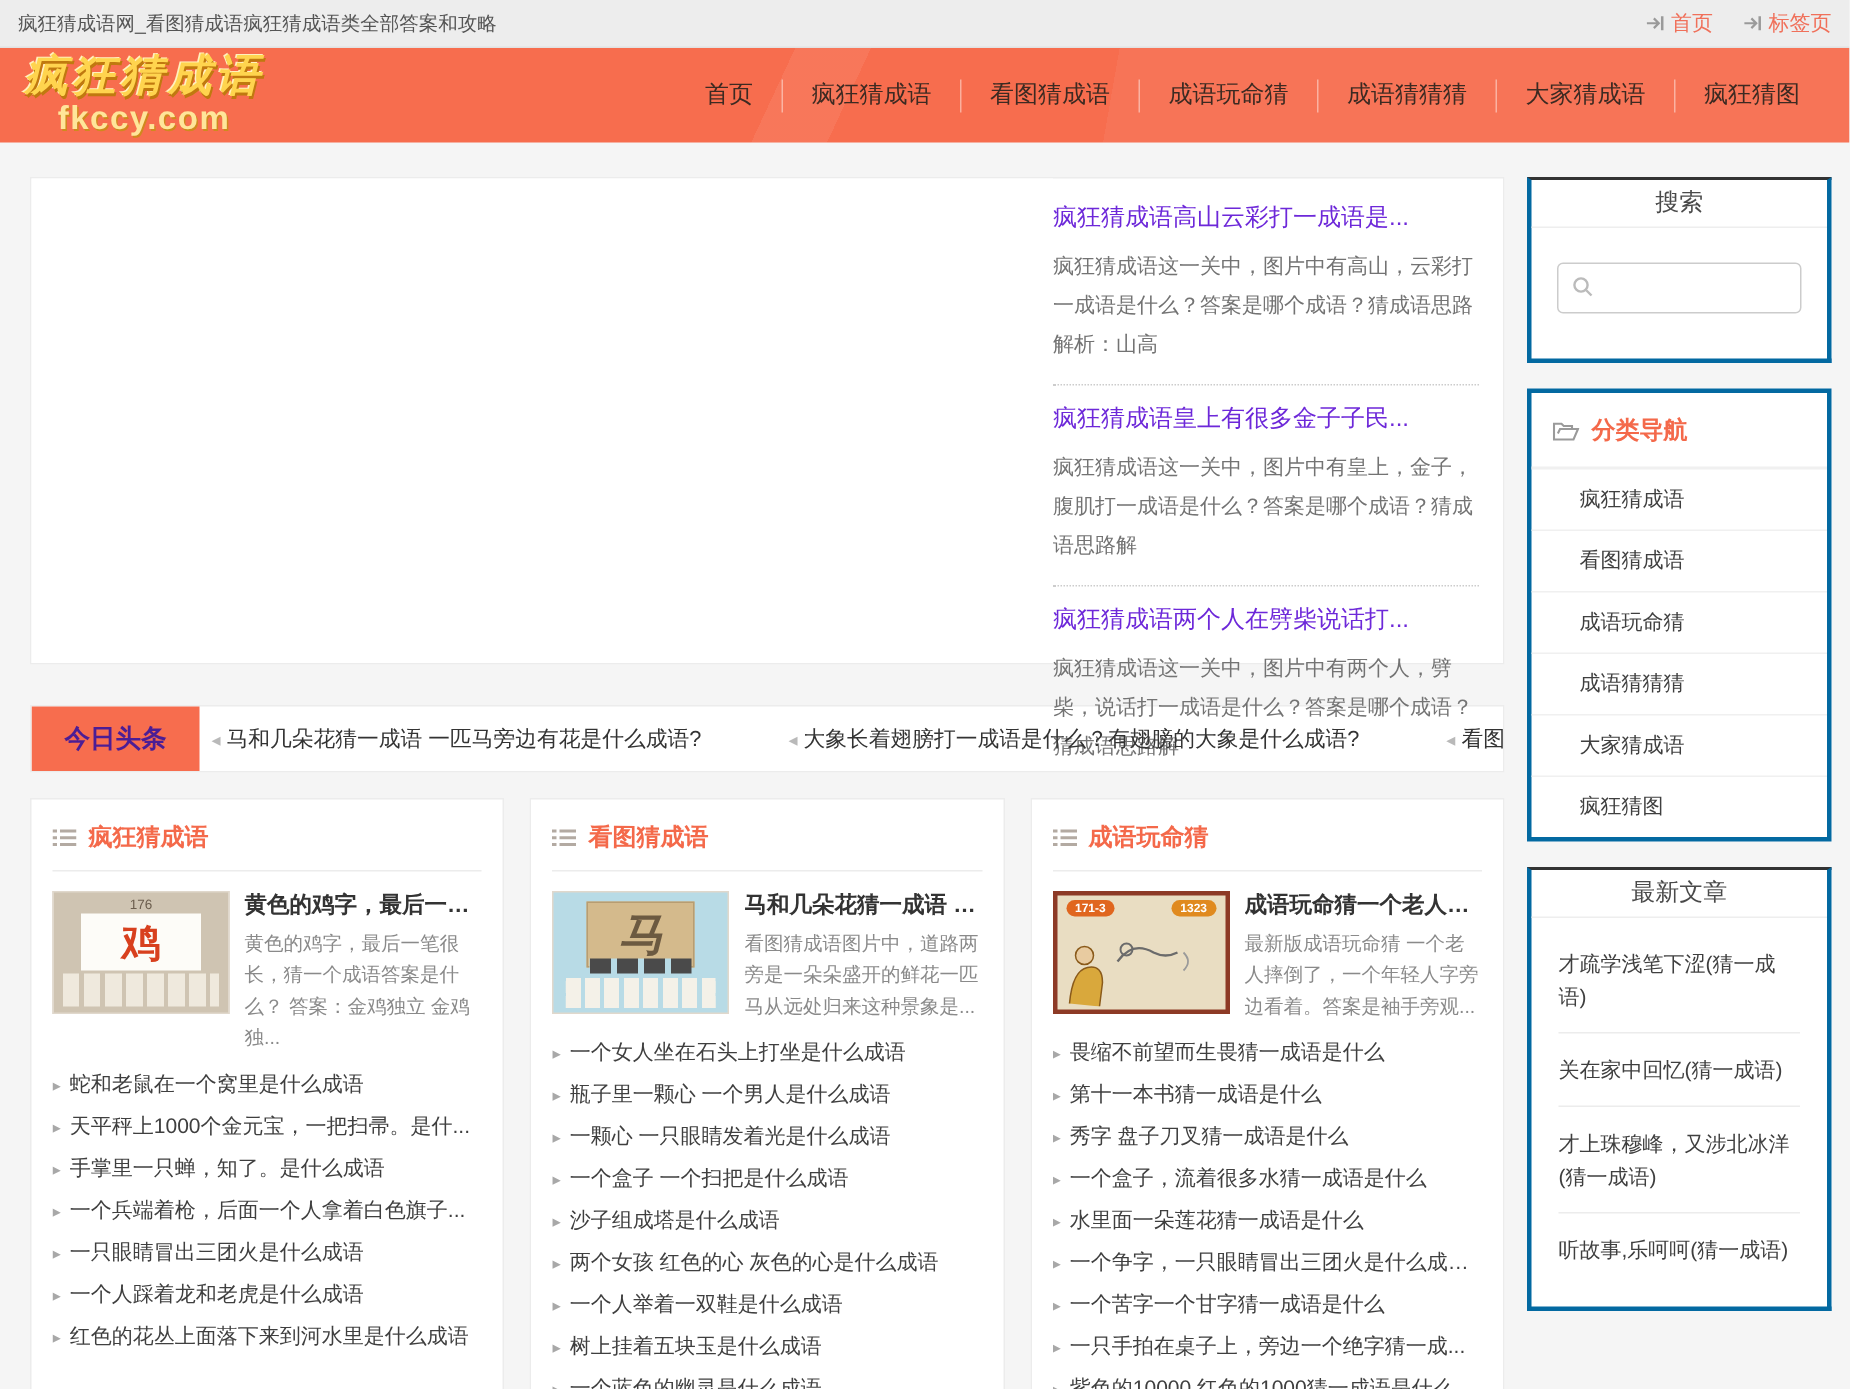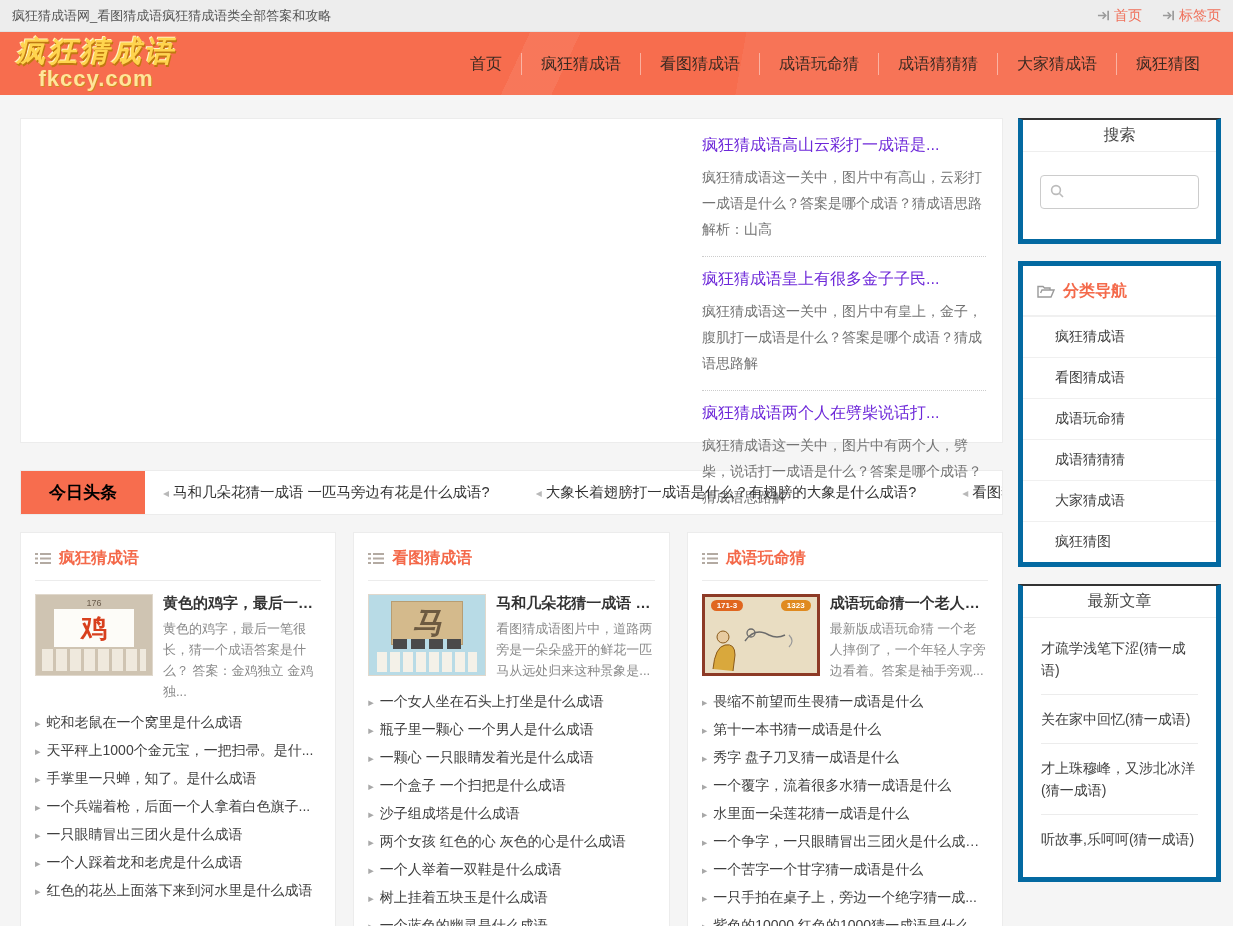--- a/index.html
+++ b/index.html
@@ -40,23 +40,23 @@
   .hero { height:325px; display:flex; }
   .slider { flex:1; background:#fff; }
   .featured { width:300px; padding:4px 16px 0 0; }
   .feat-block { padding:12px 0 14px; }
   .feat-block.dotted { border-bottom:1px dotted #ccc; }
   .feat-title { font-size:16px; font-weight:normal; color:#6d28d9; white-space:nowrap; overflow:hidden; cursor:pointer; }
   .feat-excerpt { margin-top:8px; font-size:14px; color:#737373; line-height:26px; }
 
   
   .ticker { margin-top:27px; height:45px; display:flex; align-items:center; overflow:hidden; }
-  .ticker-badge { width:124px; height:45px; flex:0 0 auto; background:#f76d4e; color:#000000;
+  .ticker-badge { width:112px; height:45px; flex:0 0 auto; background:#f76d4e; color:#4c1d95;
                   font-size:17px; font-weight:bold; display:flex; align-items:center; justify-content:center; }
-  .ticker-items { display:flex; align-items:flex-start; white-space:nowrap; overflow:hidden; padding-left:18px; gap:46px; }
+  .ticker-items { display:flex; align-items:flex-start; white-space:nowrap; overflow:hidden; padding-left:8px; gap:58px; }
   .ticker-item { font-size:14.5px; color:#333; cursor:pointer; }
   .tri-left { color:#b9b9b9; font-size:12px; margin-right:4px; }
 
   
   .columns { margin-top:17px; display:flex; gap:17px; height:396px; }
   .column { flex:1; padding:0 14px; overflow:hidden; }
   .col-header { display:flex; align-items:center; gap:8px; padding:15px 0 11px; border-bottom:1px solid #ececec; }
   .col-title { font-size:16px; font-weight:bold; color:#f4694a; cursor:pointer; }
   .list-icon { display:inline-block; }
 
@@ -91,21 +91,21 @@
                       background-image:repeating-linear-gradient(90deg,#f4f1e8 0 10px,#b8dbe6 10px 13px),
                                        repeating-linear-gradient(0deg,#f4f1e8 0 8px,#b8dbe6 8px 10px); }
   
   .thumb-3 { background:#e9ddc2; border:3px solid #8d3a26; }
   .thumb-3 .t-badge { position:absolute; top:3px; font-size:8px; color:#fff; background:#e0661f;
                       border-radius:7px; padding:1px 6px; font-weight:bold; }
   .thumb-3 .b-l { left:6px;text-align:right; } .thumb-3 .b-r { right:6px; background:#e08a1f; }
   .thumb-3 svg { position:absolute; left:0; top:14px; }
 
   
-  .widget { background:#fff; border:5px solid #0369a1; }
+  .widget { background:#fff; border:3px solid #0369a1; }
   .widget.dark-top { border-top:2px solid #333; }
   .w-title { height:32px; display:flex; align-items:center; justify-content:center;
              font-size:16px; color:#4a4a4a; border-bottom:1px solid #eee; }
   .search-body { padding:23px 17px 30px; }
   .search-wrap { position:relative; }
   .search-input { width:100%; height:34px; border:1px solid #ccc; border-radius:4px;
                   padding:0 10px 0 32px; font-size:13px; color:#555; outline:none; background:#fff; }
   .search-svg { position:absolute; left:10px; top:9px; }
 
   .catnav-header { display:flex; align-items:center; gap:8px; padding:15px 14px 13px; border-bottom:1px solid #f0f0f0; }
@@ -285,21 +285,21 @@
           </div>
           <div class="col-feat-info">
             <div class="col-feat-title">成语玩命猜一个老人摔...</div>
             <div class="col-feat-excerpt">最新版成语玩命猜 一个老人摔倒了，一个年轻人字旁边看着。答案是袖手旁观...</div>
           </div>
         </div>
         <div class="col-list">
           <div class="col-list-item"><span class="arrow-r">▸</span><span>畏缩不前望而生畏猜一成语是什么</span></div>
           <div class="col-list-item"><span class="arrow-r">▸</span><span>第十一本书猜一成语是什么</span></div>
           <div class="col-list-item"><span class="arrow-r">▸</span><span>秀字 盘子刀叉猜一成语是什么</span></div>
-          <div class="col-list-item"><span class="arrow-r">▸</span><span>一个覆字，流着很多水猜一成语是什么</span></div>
+          <div class="col-list-item"><span class="arrow-r">▸</span><span>一个盒子，流着很多水猜一成语是什么</span></div>
           <div class="col-list-item"><span class="arrow-r">▸</span><span>水里面一朵莲花猜一成语是什么</span></div>
           <div class="col-list-item"><span class="arrow-r">▸</span><span>一个争字，一只眼睛冒出三团火是什么成语...</span></div>
           <div class="col-list-item"><span class="arrow-r">▸</span><span>一个苦字一个甘字猜一成语是什么</span></div>
           <div class="col-list-item"><span class="arrow-r">▸</span><span>一只手拍在桌子上，旁边一个绝字猜一成...</span></div>
           <div class="col-list-item"><span class="arrow-r">▸</span><span>紫色的10000 红色的1000猜一成语是什么</span></div>
         </div>
       </div>
 
     </div>
   </div>

